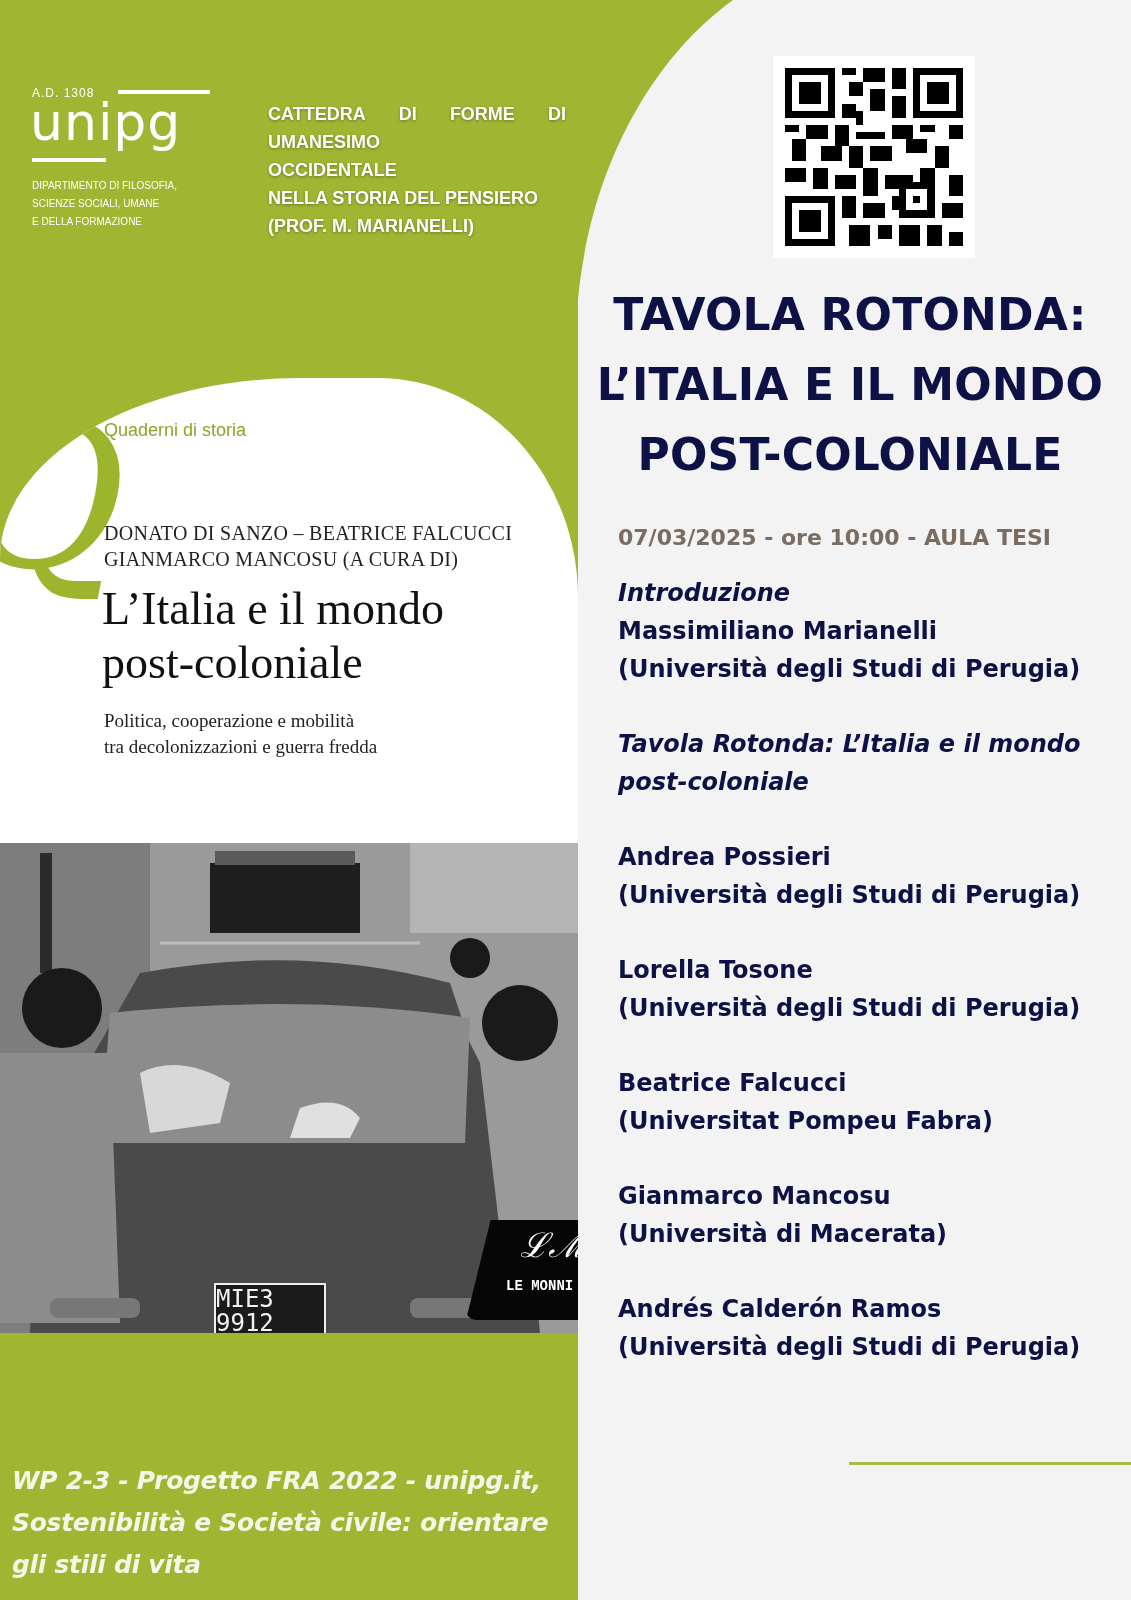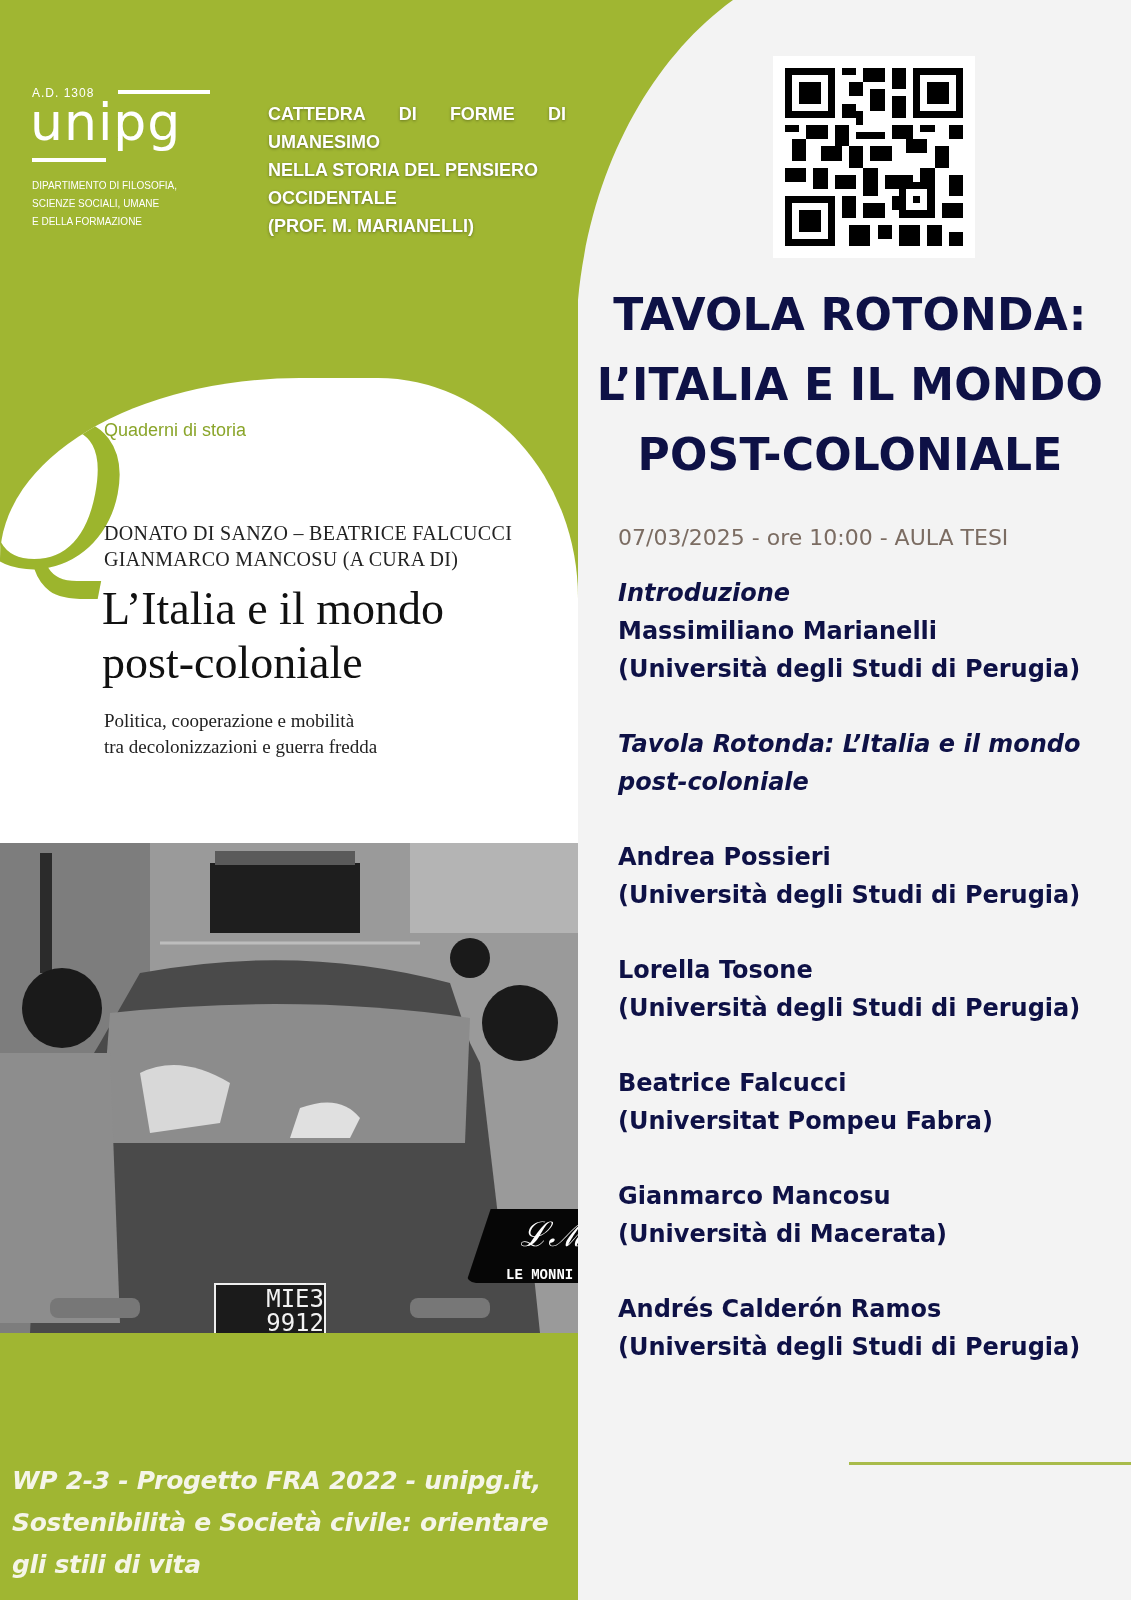--- a/index.html
+++ b/index.html
@@ -48,43 +48,43 @@
   .book .title { position: absolute; left: 102px; top: 204px; color: #111; font-family: "Liberation Serif", serif; font-size: 46px; line-height: 54px; white-space: nowrap; }
   .book .subtitle { position: absolute; left: 104px; top: 330px; color: #222; font-family: "Liberation Serif", serif; font-size: 19px; line-height: 26px; white-space: nowrap; }
 
   
   .photo {
     position: absolute; left: 0; top: 843px; width: 578px; height: 490px; overflow: hidden;
     background: linear-gradient(180deg, #b9b9b9 0%, #8f8f8f 25%, #5e5e5e 55%, #3a3a3a 100%);
   }
   .photo svg { position: absolute; left: 0; top: 0; }
   .publisher-badge {
-    position: absolute; right: 0; top: 366px; width: 112px; height: 74px; background: #060606;
+    position: absolute; right: 0; top: 377px; width: 112px; height: 100px; background: #060606;
     border-top-left-radius: 10px; border-bottom-left-radius: 10px;
     clip-path: polygon(22% 0, 100% 0, 100% 100%, 0 100%);
   }
   .publisher-badge .mono { position: absolute; left: 54px; top: 8px; color: #fff; font-family: "DejaVu Serif", serif; font-size: 34px; font-style: italic; line-height: 1; }
   .publisher-badge .name { position: absolute; left: 40px; top: 58px; color: #fff; font-family: Liberation Mono, monospace; font-weight: bold; font-size: 14px; white-space: nowrap; }
 
-  .plate { position: absolute; left: 214px; top: 440px; width: 112px; height: 56px; border: 2px solid #eee; background: #1b1b1b; color: #f2f2f2; font-family: "DejaVu Sans Mono", monospace; font-size: 24px; line-height: 24px; text-align: right; padding-top: 2px; }
+  .plate { position: absolute; left: 214px; top: 440px; width: 112px; height: 56px; border: 2px solid #eee; background: #1b1b1b; color: #f2f2f2; font-family: "DejaVu Sans Mono", monospace; font-size: 24px; line-height: 24px; text-align: left; padding-top: 2px; }
 
   .footer-note {
     position: absolute; left: 12px; top: 1460px; width: 560px;
     color: #f5f5e8; font-family: "DejaVu Sans", sans-serif; font-style: italic; font-weight: bold;
     font-size: 25px; line-height: 42px; letter-spacing: -0.3px;
   }
 
   
   .qr { position: absolute; left: 773px; top: 56px; width: 202px; height: 202px; background: #fff; padding: 12px; }
   .main-title {
     position: absolute; left: 580px; top: 280px; width: 540px; text-align: center;
     color: #0e1146; font-family: "DejaVu Sans", sans-serif; font-weight: bold;
     font-size: 44px; line-height: 70px; letter-spacing: 0.2px;
   }
-  .event-info { position: absolute; left: 618px; top: 525px; color: #7b6c62; font-family: "DejaVu Sans", sans-serif; font-weight: normal; font-size: 22px; white-space: nowrap; }
+  .event-info { position: absolute; left: 618px; top: 525px; color: #7b6c62; font-family: "DejaVu Sans", sans-serif; font-weight: bold; font-size: 22px; white-space: nowrap; }
   .program { position: absolute; left: 618px; top: 574px; width: 500px; color: #0e1146; font-family: "DejaVu Sans", sans-serif; font-weight: bold; font-size: 24px; line-height: 38px; }
   .program .block { margin-bottom: 37px; }
   .program .it { font-style: italic; }
   .program .line { white-space: nowrap; }
   .deco-line { position: absolute; left: 849px; top: 1462px; width: 282px; height: 3px; background: #a8bb4a; }
 </style>
 </head>
 <body>
 
 <div class="green-panel"></div>
@@ -105,22 +105,22 @@
 </div>
 
 <div class="cattedra">
   <div class="line1">
     <span>CATTEDRA</span>
     <span>DI</span>
     <span>FORME</span>
     <span>DI</span>
   </div>
   <div>UMANESIMO</div>
+  <div>OCCIDENTALE</div>
   <div>NELLA STORIA DEL PENSIERO</div>
-  <div>OCCIDENTALE</div>
   <div>(PROF. M. MARIANELLI)</div>
 </div>
 
 <div class="book">
   <span class="q-letter">Q</span>
   <span class="series">Quaderni di storia</span>
   <div class="authors">
     <div>DONATO DI SANZO – BEATRICE FALCUCCI</div>
     <div>GIANMARCO MANCOSU (A CURA DI)</div>
   </div>

